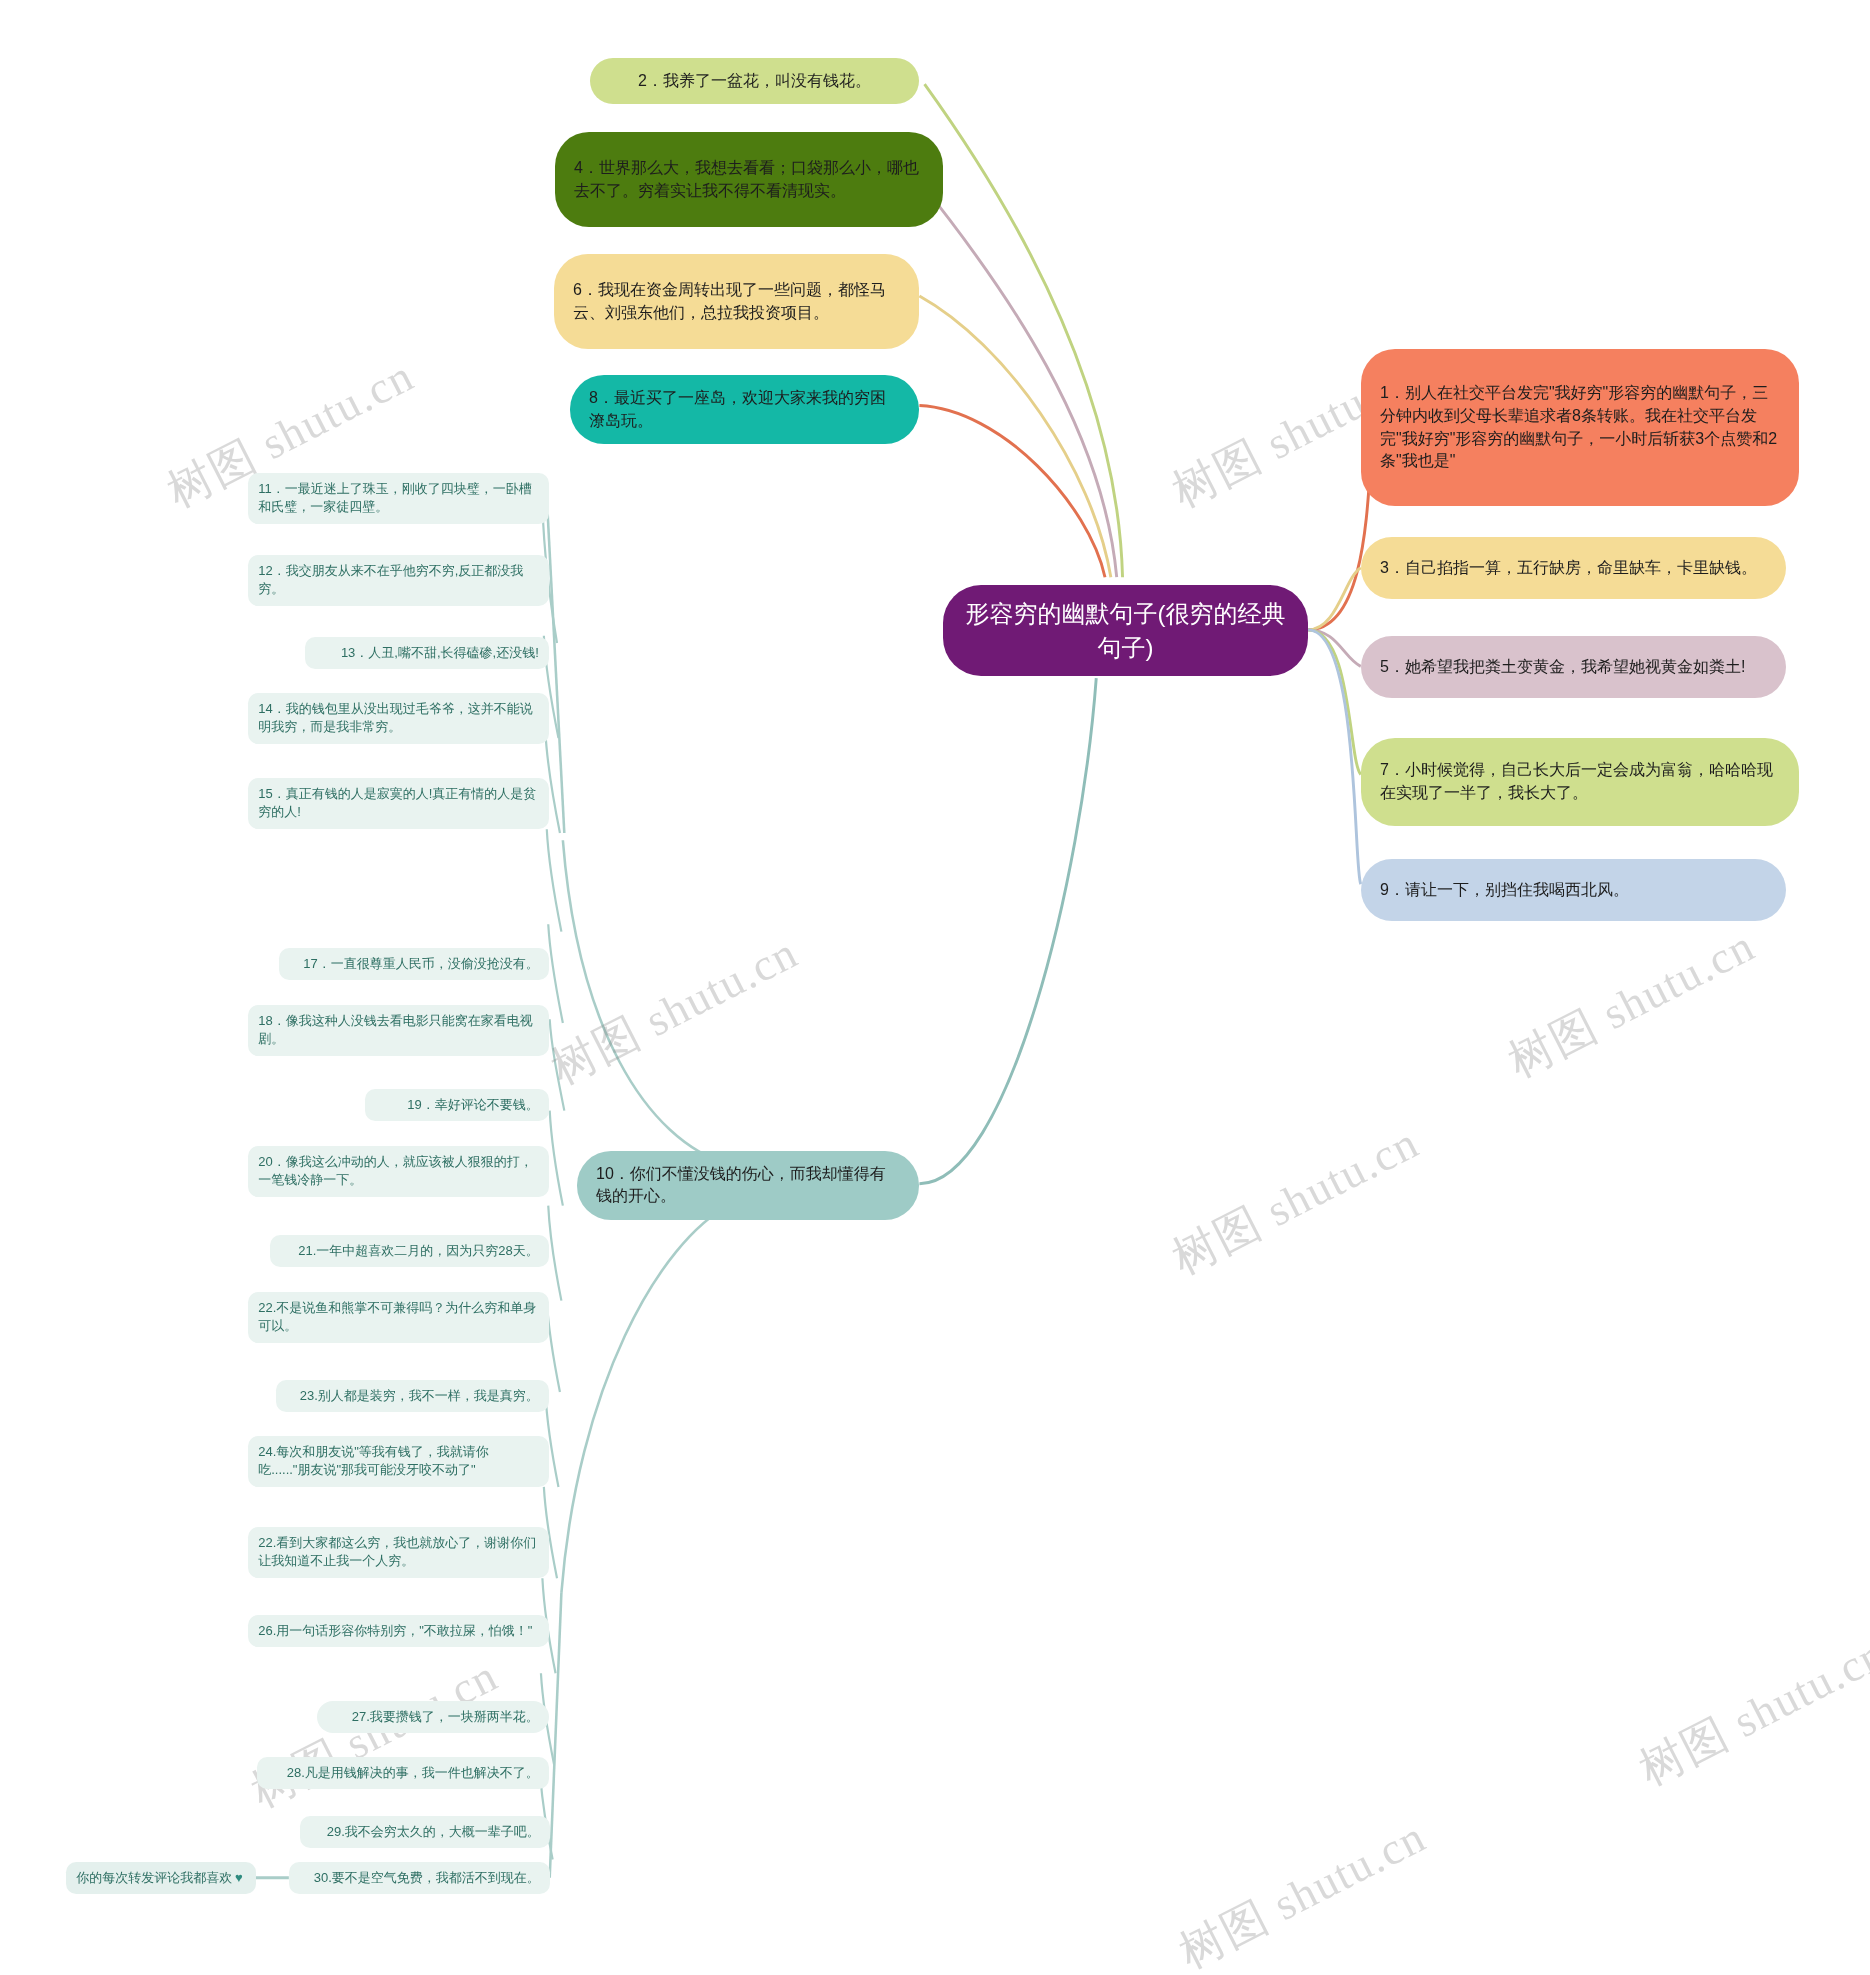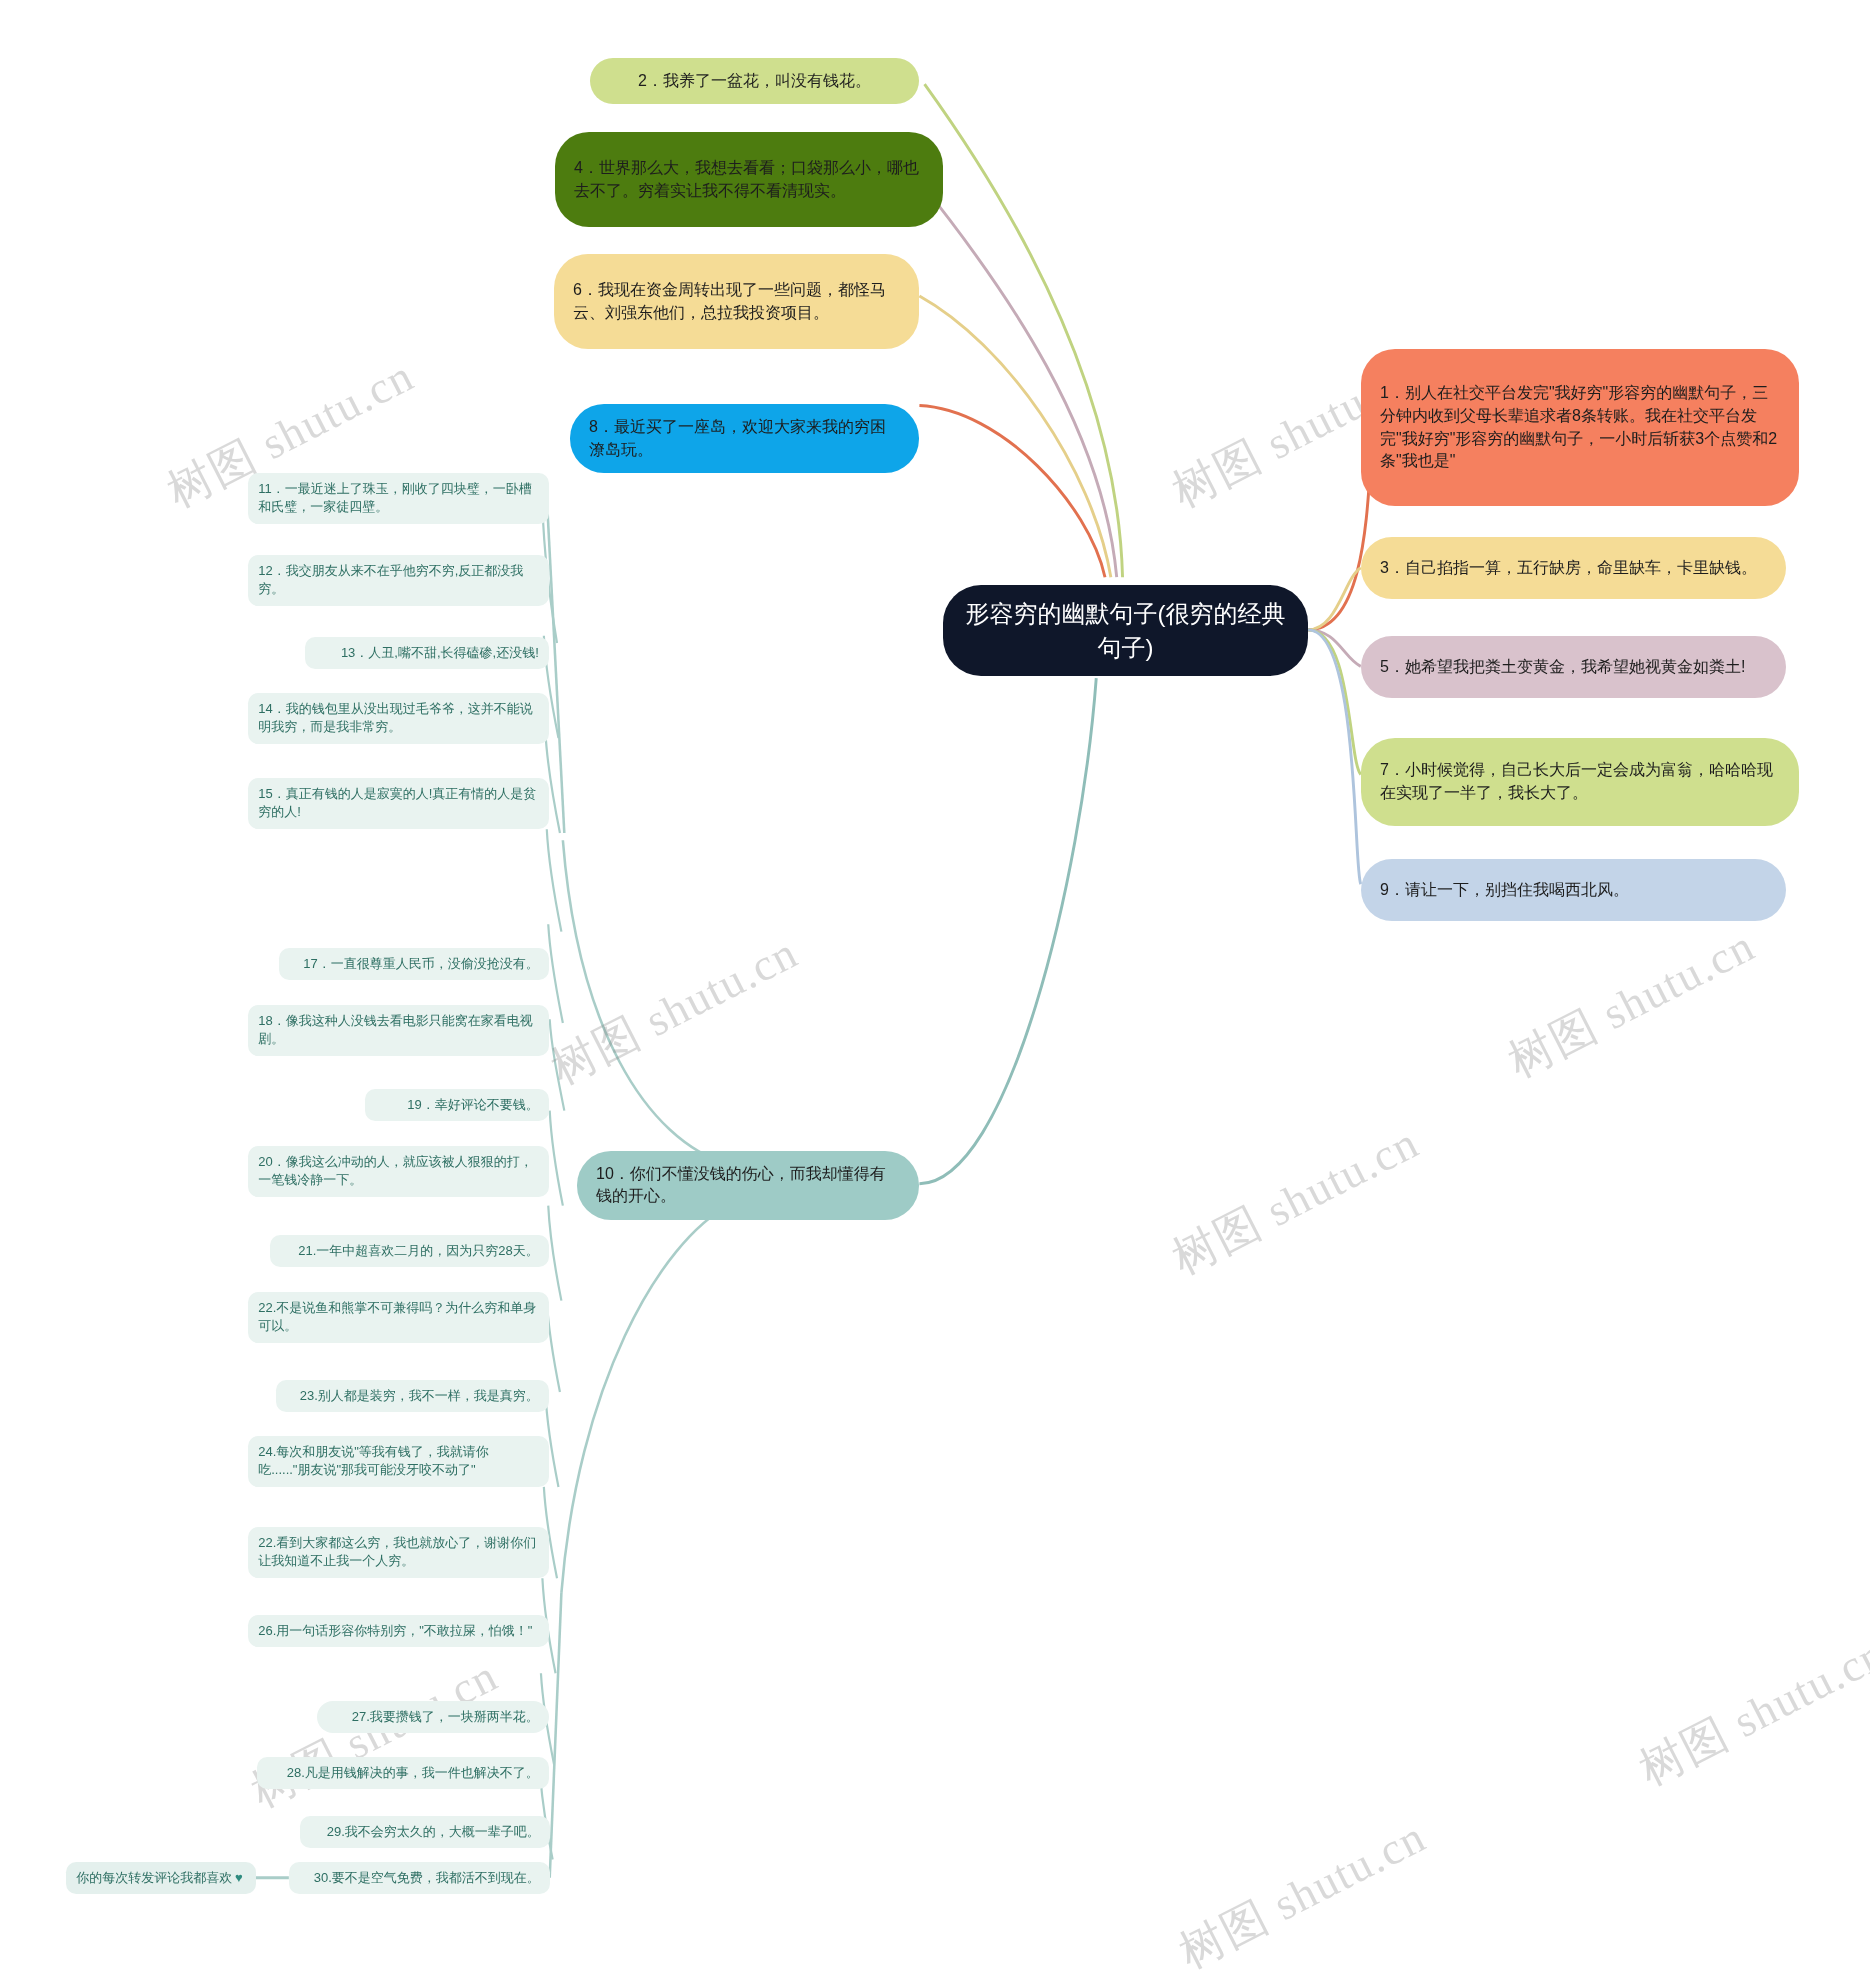--- a/index.html
+++ b/index.html
@@ -32,21 +32,21 @@
     padding:11.7px 19px;
     color:#1d1d1d;
     line-height:1.42;
     font-size:16px;
     display:flex;
     align-items:center;
     z-index:5;
   }
   .node.center{
     border-radius:38px;
-    background:#0f172a;
+    background:#701a75;
     color:#ffffff;
     font-size:24px;
     justify-content:center;
     text-align:center;
     line-height:1.4;
   }
 
   
   .sub{
     position:absolute;
@@ -119,21 +119,21 @@
   <div class="wm" style="left:1629px;top:1746px;">树图 shutu.cn</div>
 
   <div class="node center" style="left:943px;top:585px;width:365px;height:91px;">形容穷的幽默句子(很穷的经典句子)</div>
 
   <div class="node" style="left:590px;top:58px;width:329px;min-height:39px;background:#cfdf8e;justify-content:center;text-align:center;">2．我养了一盆花，叫没有钱花。</div>
 
   <div class="node" style="left:555px;top:132px;width:388px;min-height:95px;background:#4d7c0f;">4．世界那么大，我想去看看；口袋那么小，哪也去不了。穷着实让我不得不看清现实。</div>
 
   <div class="node" style="left:554px;top:254px;width:365px;min-height:95px;background:#f5dc96;">6．我现在资金周转出现了一些问题，都怪马云、刘强东他们，总拉我投资项目。</div>
 
-  <div class="node" style="left:570px;top:375px;width:349px;min-height:69px;background:#0ea5e9;margin-top:29px;">8．最近买了一座岛，欢迎大家来我的穷困潦岛玩。</div>
+  <div class="node" style="left:570px;top:375px;width:349px;min-height:69px;background:#14b8a6;">8．最近买了一座岛，欢迎大家来我的穷困潦岛玩。</div>
 
   <div class="node" style="left:577px;top:1151px;width:342px;min-height:66px;background:#9ecbc6;">10．你们不懂没钱的伤心，而我却懂得有钱的开心。</div>
 
   <div class="node" style="left:1361px;top:349px;width:438px;min-height:157px;background:#f5805f;">1．别人在社交平台发完"我好穷"形容穷的幽默句子，三分钟内收到父母长辈追求者8条转账。我在社交平台发完"我好穷"形容穷的幽默句子，一小时后斩获3个点赞和2条"我也是"</div>
 
   <div class="node" style="left:1361px;top:537px;width:425px;min-height:62px;background:#f5dc96;">3．自己掐指一算，五行缺房，命里缺车，卡里缺钱。</div>
 
   <div class="node" style="left:1361px;top:636px;width:425px;min-height:62px;background:#d9c2cc;">5．她希望我把粪土变黄金，我希望她视黄金如粪土!</div>
 
   <div class="node" style="left:1361px;top:738px;width:438px;min-height:88px;background:#cfdf8e;">7．小时候觉得，自己长大后一定会成为富翁，哈哈哈现在实现了一半了，我长大了。</div>

